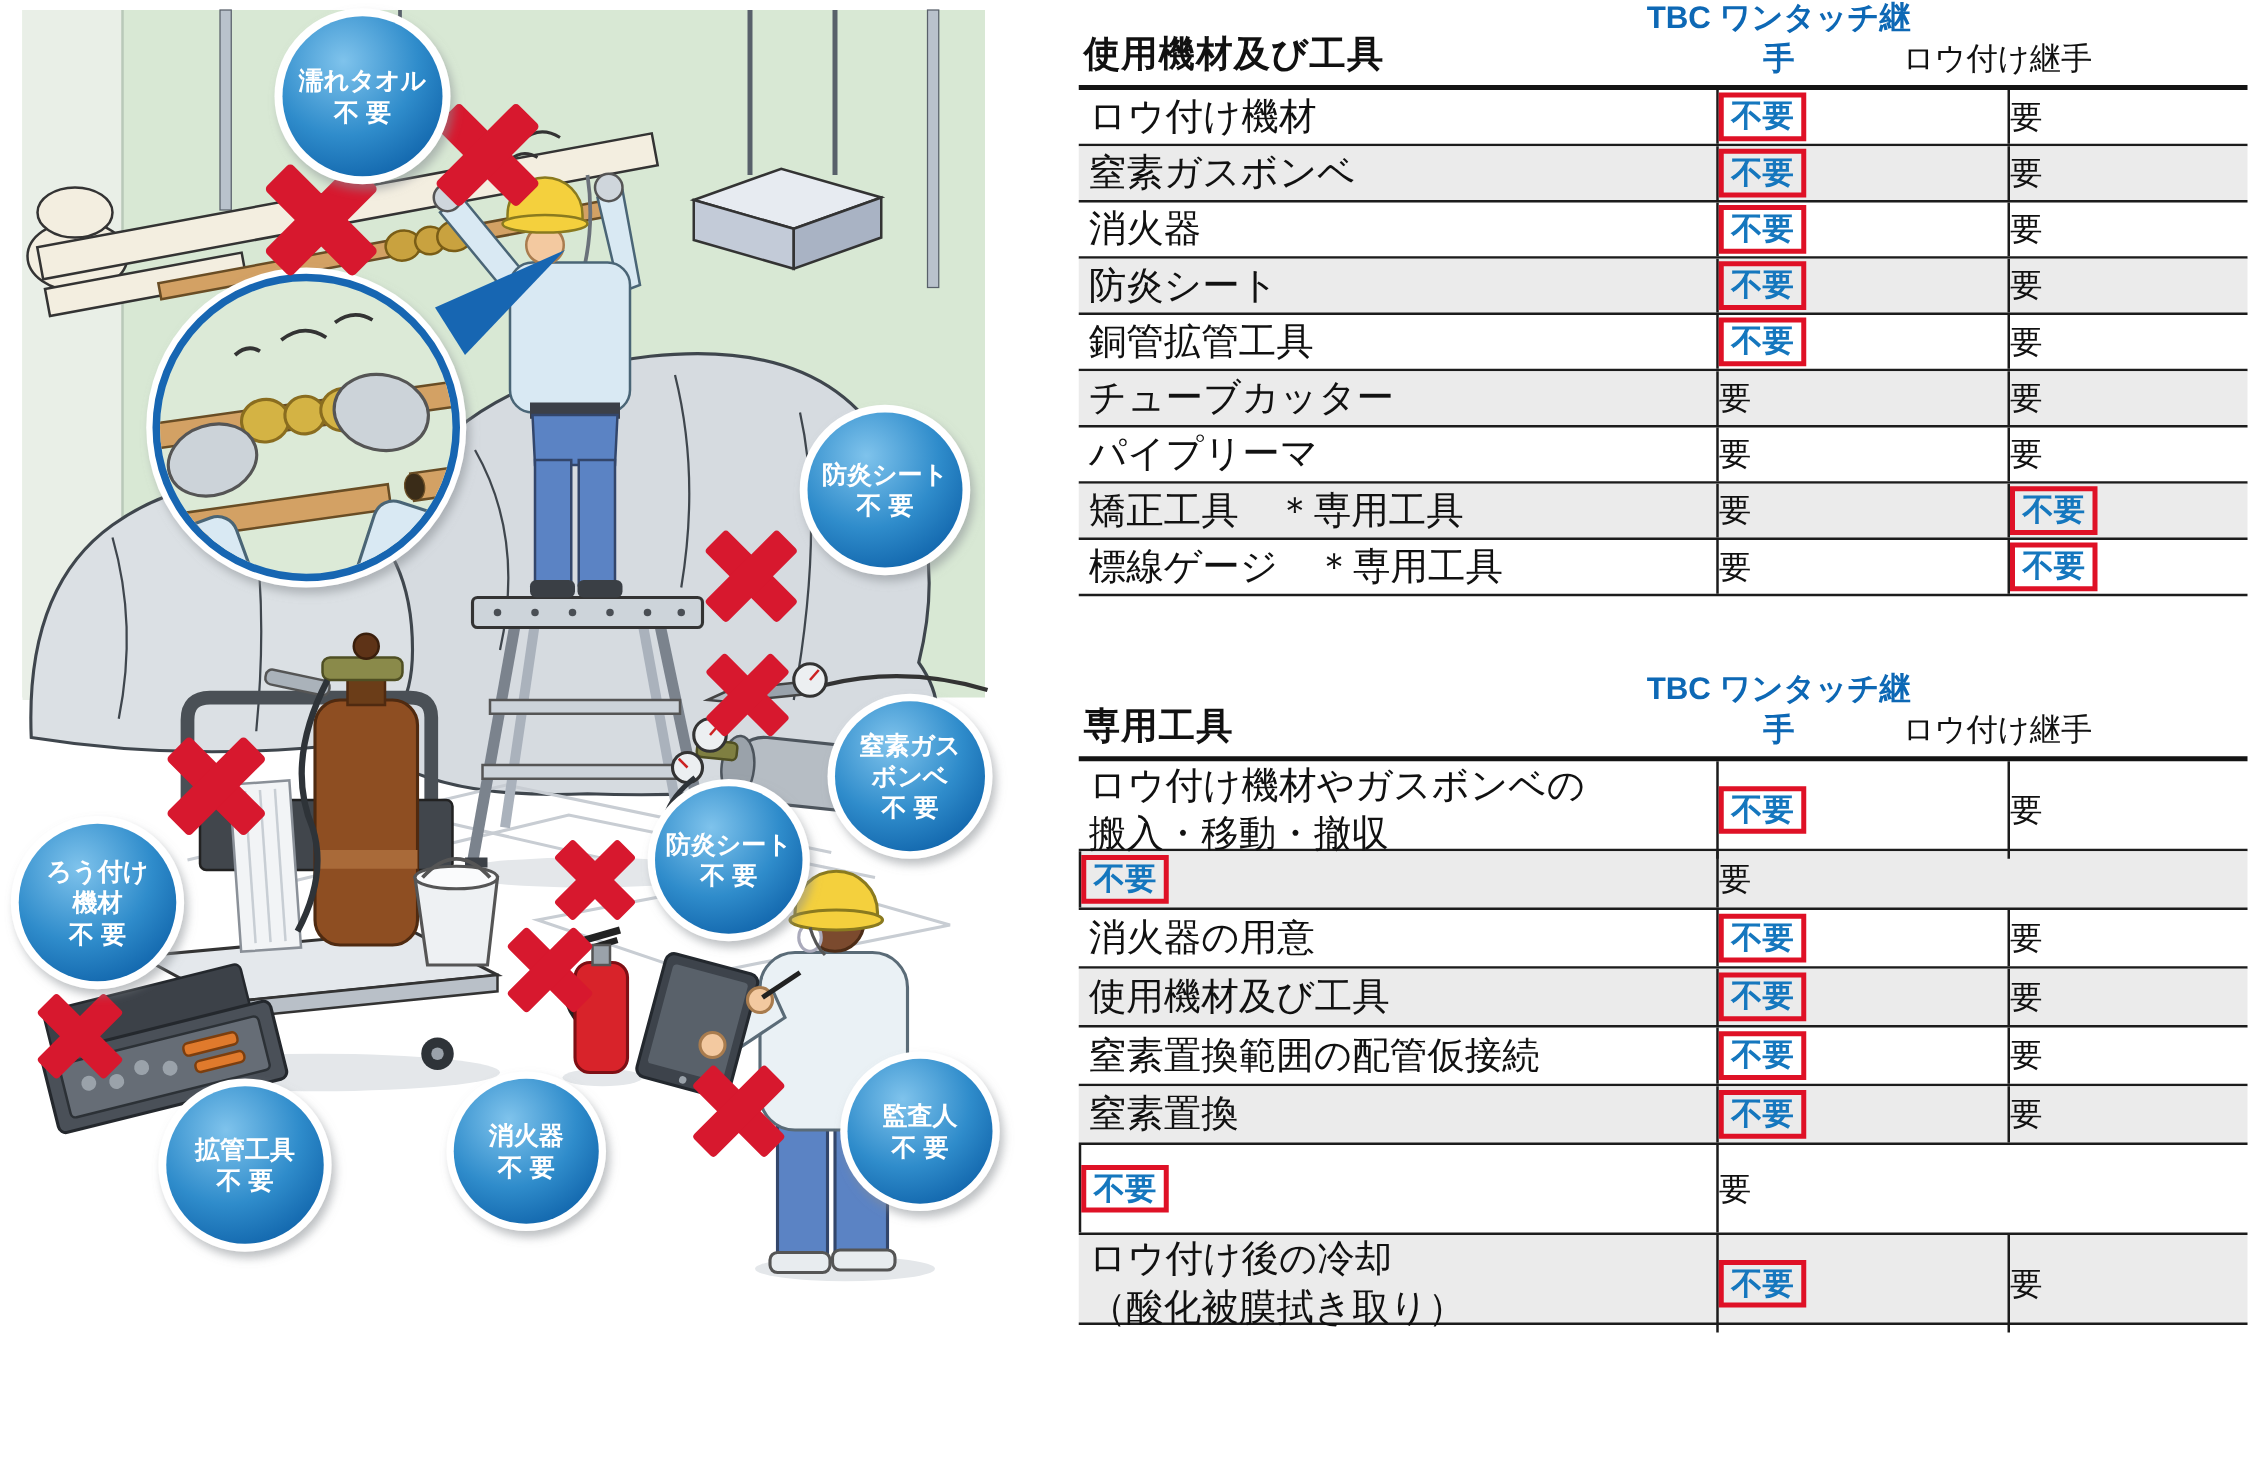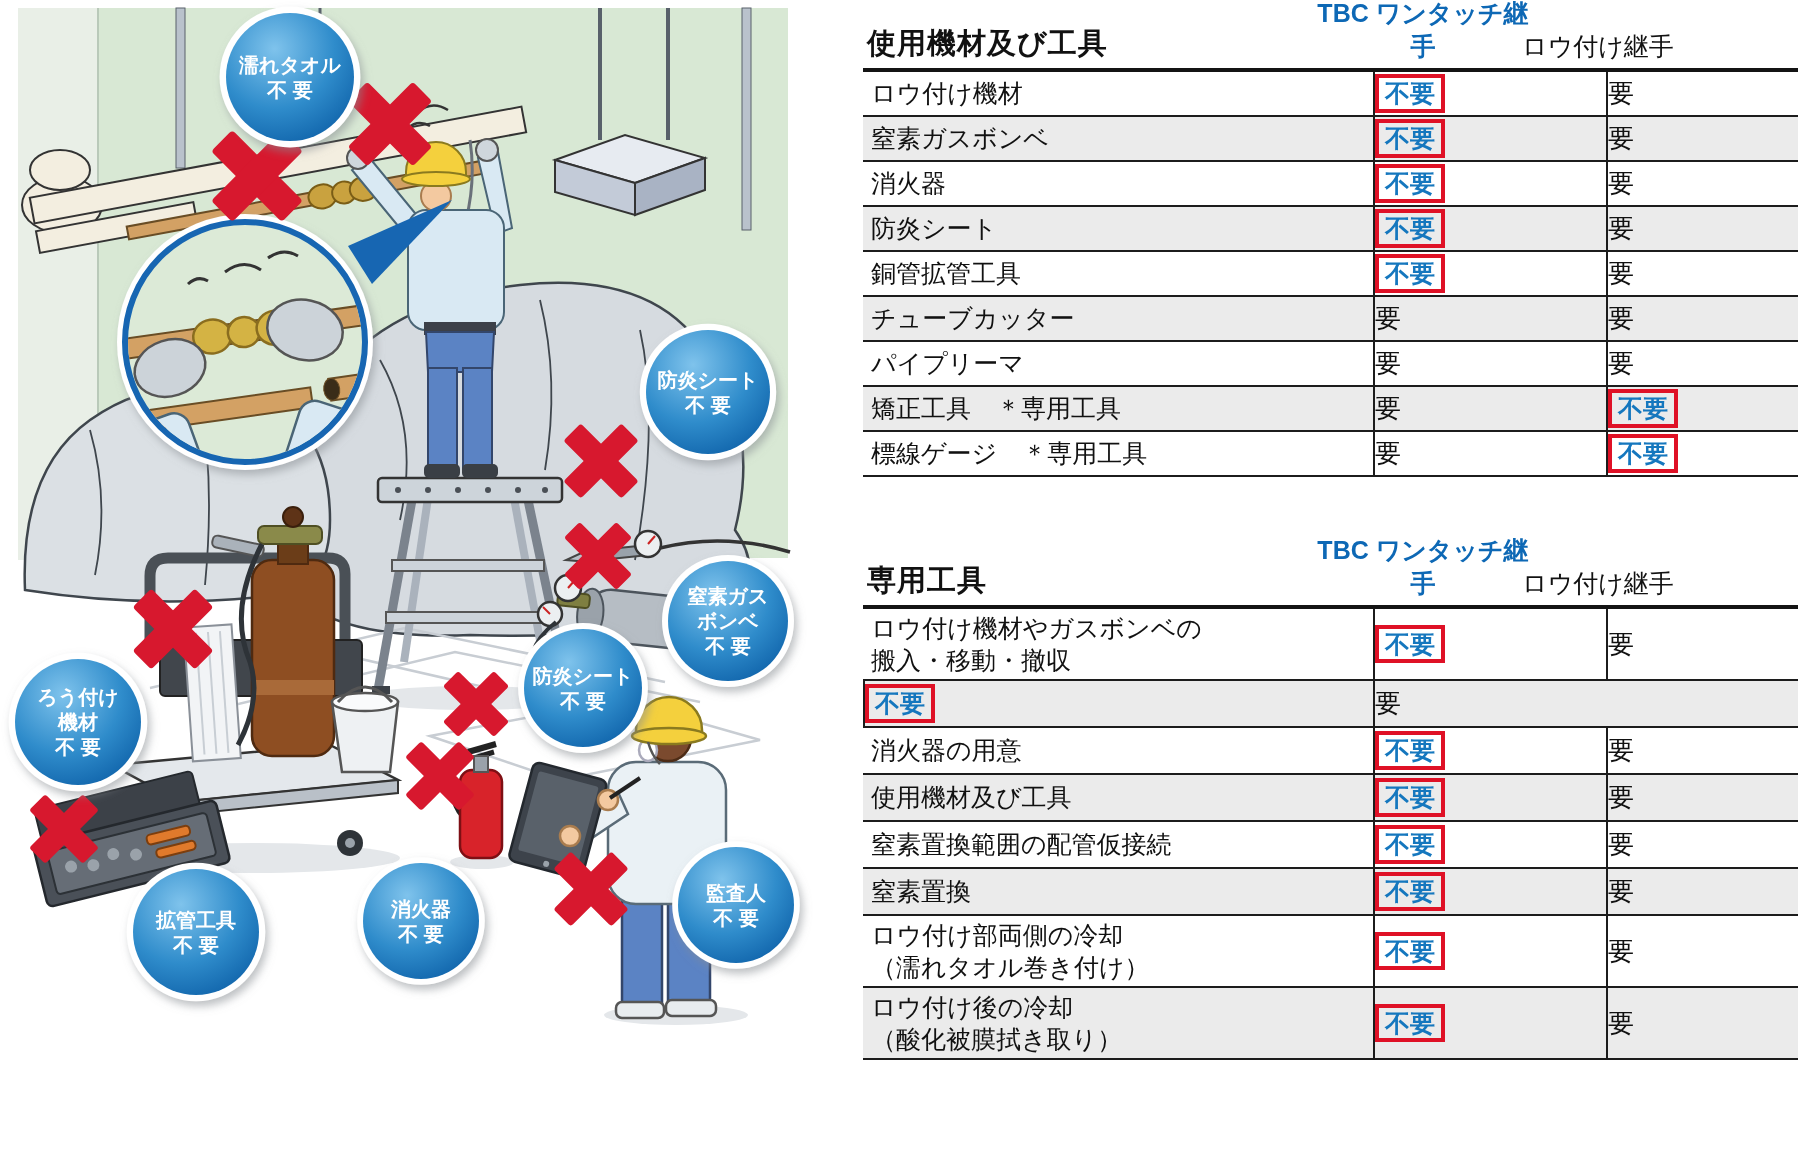--- a/index.html
+++ b/index.html
@@ -11,21 +11,21 @@
   .tsection{position:relative;width:100%;}
   .thead{position:relative;height:42px;border-bottom:4px solid #141414;}
   .t2 .thead{height:62px;margin-top:66px;}
   .t-title{position:absolute;left:4px;bottom:4px;font-size:29px;font-weight:800;color:#111;letter-spacing:1px;}
   .t-col1{position:absolute;left:445px;bottom:5px;width:230px;text-align:center;font-size:25px;font-weight:700;color:var(--blue,#0d68b5);}
   .t-col2{position:absolute;left:645px;bottom:5px;width:180px;text-align:center;font-size:25px;color:#111;}
   .trow{display:grid;grid-template-columns:510px 233px 192px;align-items:center;height:45px;border-bottom:2px solid #1c1c1c;box-sizing:border-box;}
   .t2 .trow{height:47px;}
   .trow.tall{height:72px;}
   .trow:nth-child(even){background:var(--rowalt,#ebebeb);}
-  .tlabel{padding-left:8px;font-size:25px;color:#111;white-space:pre-line;line-height:1.3;}
+  .tlabel{padding-left:8px;font-size:30px;color:#111;white-space:pre-line;line-height:1.3;}
   .tcell{text-align:center;font-size:26px;color:#111;border-left:2px solid #1c1c1c;align-self:stretch;display:flex;align-items:center;justify-content:flex-start;}
   .fuyo{display:inline-block;color:var(--fuyo,#1577be);border:4px solid var(--boxred,#df1126);font-weight:700;font-size:25px;line-height:1.15;padding:1px 6px;}
 
   
   #illu{position:absolute;left:0;top:0;}
 </style>
 </head>
 <body>
 
 <div id="page">
@@ -471,22 +471,20 @@
             <div class="tcell">要</div>
           </div>
           <div class="trow">
             <div class="tlabel">窒素置換</div>
             <div class="tcell">
               <span class="fuyo">不要</span>
             </div>
             <div class="tcell">要</div>
           </div>
           <div class="trow tall">
-            <div class="tlabel">ロウ付け部両側の冷却
-（濡れタオル巻き付け）</div>
             <div class="tcell">
               <span class="fuyo">不要</span>
             </div>
             <div class="tcell">要</div>
           </div>
           <div class="trow tall">
             <div class="tlabel">ロウ付け後の冷却
 （酸化被膜拭き取り）</div>
             <div class="tcell">
               <span class="fuyo">不要</span>

